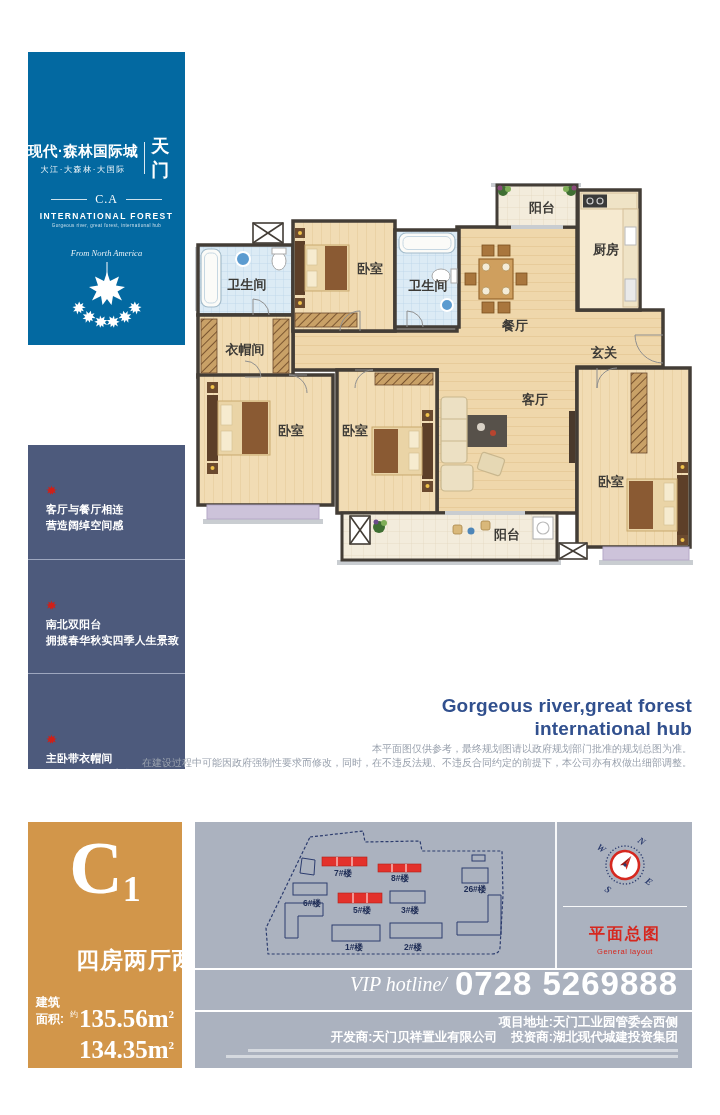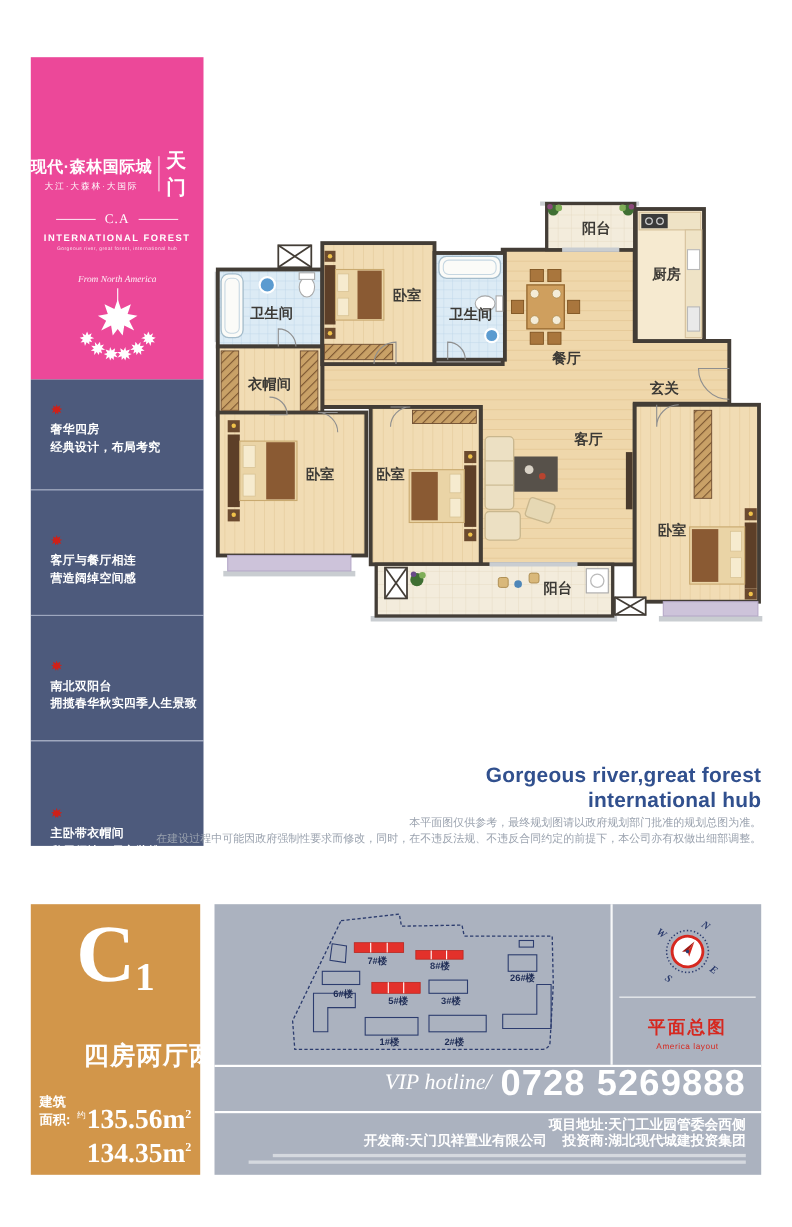--- a/index.html
+++ b/index.html
@@ -2,21 +2,21 @@
 <html><head>
 <meta charset="utf-8">
 <style>
   html,body{margin:0;padding:0;background:#ffffff;}
   body{font-family:"Liberation Sans", sans-serif; -webkit-font-smoothing:antialiased;}
   .page{position:relative;width:720px;height:1115px;background:#fff;overflow:hidden;}
   .abs{position:absolute;}
 
   
   .sidebar{left:28px;top:52px;width:157px;height:738px;}
-  .brandbox{position:absolute;left:0;top:0;width:157px;height:293px;background:#ec4899;color:#fff;
+  .brandbox{position:absolute;left:0;top:0;width:157px;height:293px;background:#0369a1;color:#fff;
             display:flex;flex-direction:column;align-items:center;}
   .brand-row{display:flex;align-items:center;margin-top:82px;}
   .brand-col{display:flex;flex-direction:column;align-items:center;}
   .brand-title{font-size:14.5px;font-weight:bold;letter-spacing:.5px;white-space:nowrap;}
   .brand-sub{font-size:8px;letter-spacing:1.6px;margin-top:3px;white-space:nowrap;opacity:.95;}
   .brand-vline{width:1px;height:32px;background:rgba(255,255,255,.85);margin:0 6px;}
   .brand-city{font-size:18px;letter-spacing:2px;font-weight:bold;}
   .mono-row{display:flex;align-items:center;margin-top:10px;}
   .mono-line{width:36px;height:1px;background:rgba(255,255,255,.8);}
   .mono{font-family:"Liberation Serif",serif;font-size:12px;letter-spacing:1px;margin:0 8px;}
@@ -109,27 +109,20 @@
           <use href="#leaf" transform="translate(-28,10) rotate(-40) scale(0.55)"></use>
           <use href="#leaf" transform="translate(-18,19) rotate(-25) scale(0.55)"></use>
           <use href="#leaf" transform="translate(-6,24) rotate(-8) scale(0.55)"></use>
           <use href="#leaf" transform="translate(6,24) rotate(8) scale(0.55)"></use>
           <use href="#leaf" transform="translate(18,19) rotate(25) scale(0.55)"></use>
           <use href="#leaf" transform="translate(28,10) rotate(40) scale(0.55)"></use>
         </g>
       </svg>
     </div>
 
-    <div class="sp sp1">
-      <svg class="leaf" width="11" height="11" viewBox="-13 -13 26 26">
-          <use href="#leaf" fill="#cf2018"></use>
-        </svg>
-      <p>奢华四房</p>
-      <p>经典设计，布局考究</p>
-    </div>
     <div class="sp sp2">
       <svg class="leaf" width="11" height="11" viewBox="-13 -13 26 26">
           <use href="#leaf" fill="#cf2018"></use>
         </svg>
       <p>客厅与餐厅相连</p>
       <p>营造阔绰空间感</p>
     </div>
     <div class="sp sp3">
       <svg class="leaf" width="11" height="11" viewBox="-13 -13 26 26">
           <use href="#leaf" fill="#cf2018"></use>
@@ -438,21 +431,21 @@
           <text x="29" y="3">E</text>
           <text x="0" y="33">S</text>
           <text x="-29" y="3">W</text>
         </g>
       </g>
     </svg>
 
     <div class="abs cdiv"></div>
     <div class="abs legend">
       <div class="t1">平面总图</div>
-      <div class="t2">America layout</div>
+      <div class="t2">General layout</div>
     </div>
 
     <div class="abs hline" style="top:146px;"></div>
 
     <div class="abs hotline">
       <span class="pre">VIP hotline/</span>
       <span class="num">0728 5269888</span>
     </div>
 
     <div class="abs hline" style="top:188px;"></div>

